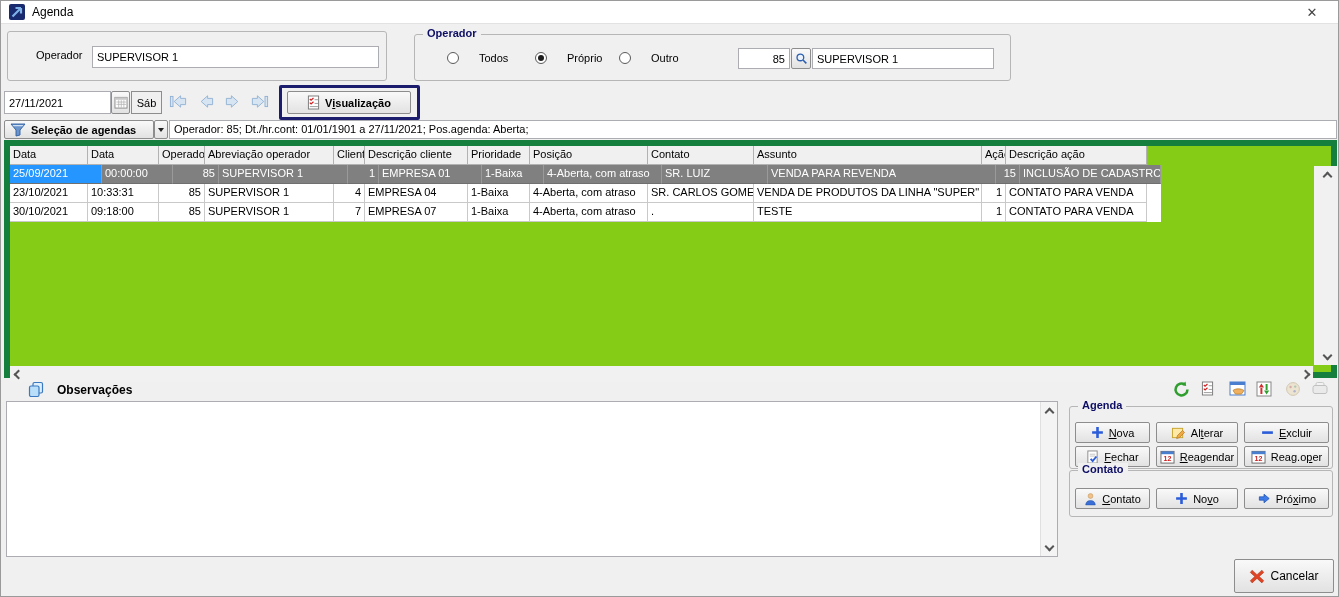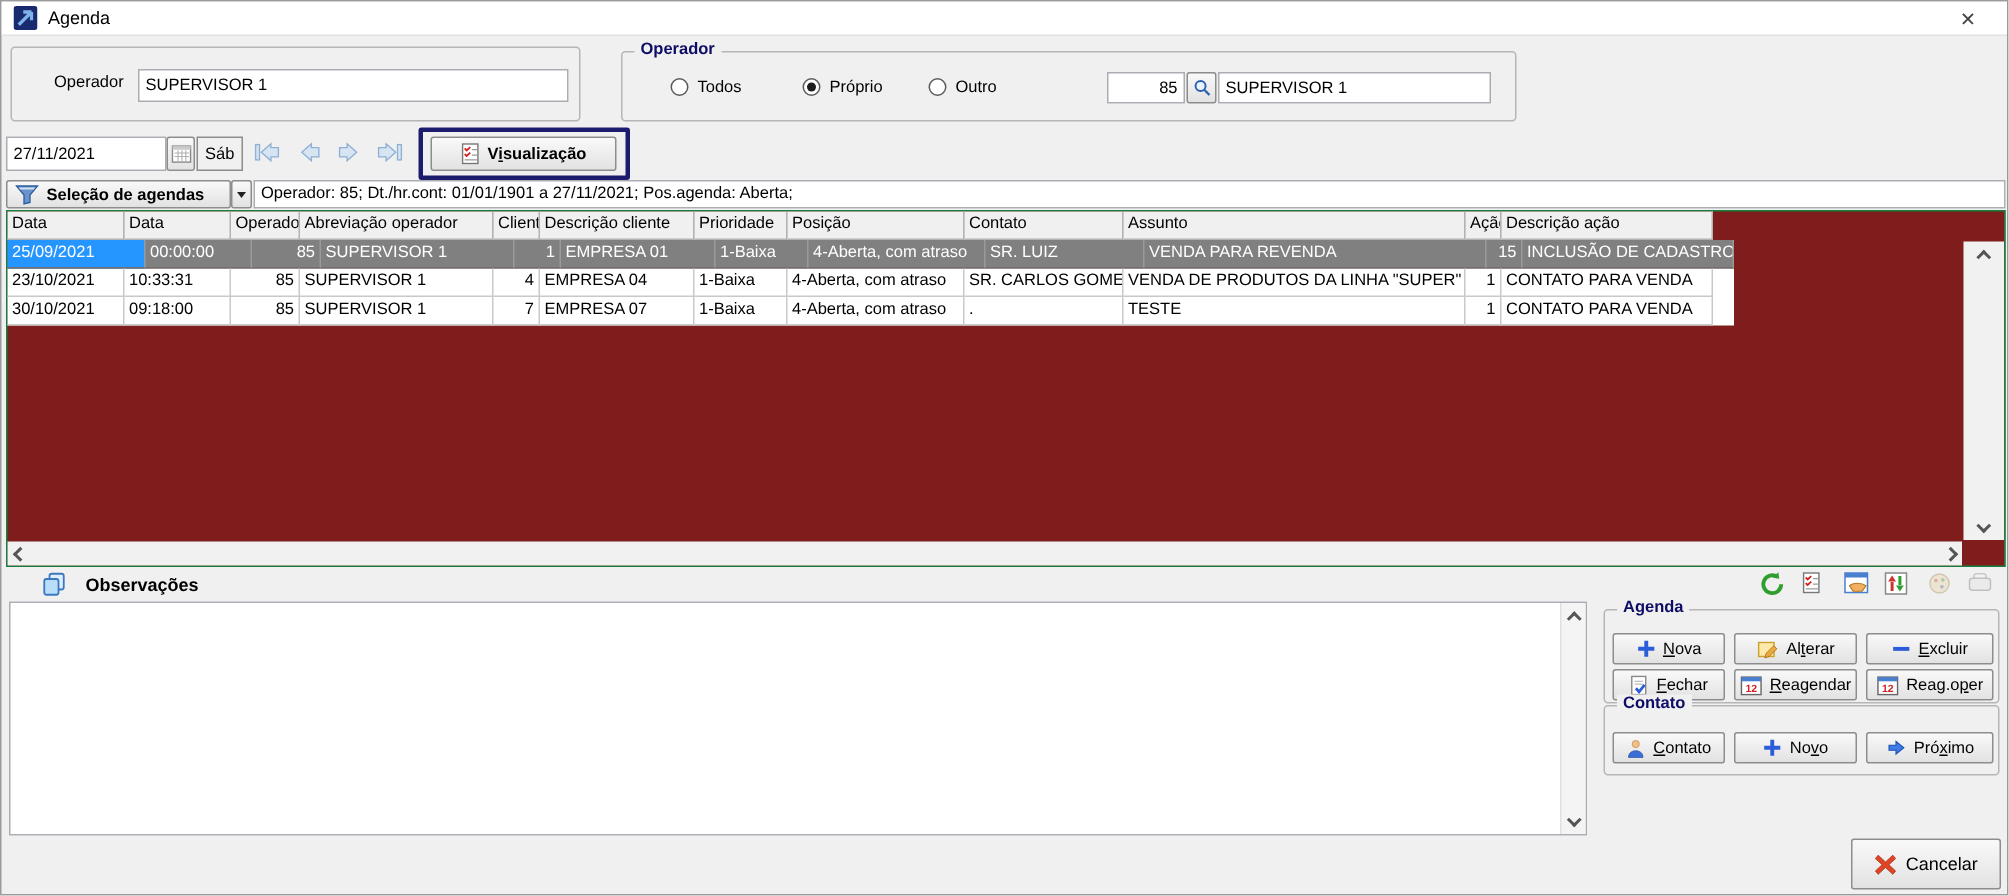--- a/index.html
+++ b/index.html
@@ -30,27 +30,27 @@
 
   
   .btn { background:linear-gradient(#f9f9f9,#e2e2e2); border:1px solid #8d8d8d; border-radius:2px;
          display:flex; align-items:center; justify-content:center; gap:5px;
          font-family:"Liberation Sans",sans-serif; font-size:11px; color:#000; cursor:pointer; }
   .btn u { text-decoration:underline; }
   .btn .ic { display:flex; align-items:center; }
   .tool-ic { display:flex; align-items:center; justify-content:center; cursor:pointer; }
 
   
-  .radio-item { display:flex; align-items:center; gap:6px; cursor:pointer; position:absolute; top:17px; }
+  .radio-item { display:flex; align-items:center; gap:20px; cursor:pointer; position:absolute; top:17px; }
   .radio-circle { width:12px; height:12px; border:1px solid #5a5a5a; border-radius:50%; background:#fff; }
   .radio-circle.sel::after { content:''; display:block; width:6px; height:6px; margin:2px; border-radius:50%; background:#1d1d1d; }
 
   
   .grid-widget { position:absolute; left:3px; top:139px; width:1333px; height:238px;
-                 border:1px solid #15803d; background:#7f1d1d;text-decoration:underline; }
+                 border:6px solid #15803d; background:#84cc16;text-decoration:underline; }
   .grid-head { position:absolute; left:0; top:0; height:19px; display:flex; }
   .grid-head .th { background:#f0f0f0; border-right:1px solid #b2b2b2; border-bottom:1px solid #b2b2b2;
                    padding:2px 3px 0 3px; white-space:nowrap; overflow:hidden; font-size:11px; cursor:pointer; }
   .grid-rows { position:absolute; left:0; top:19px; }
   .grid-row { display:flex; height:19px; background:#fff; cursor:pointer; }
   .grid-row .td { border-right:1px solid #c9c9c9; border-bottom:1px solid #c9c9c9;
                   padding:2px 3px 0 3px; white-space:nowrap; overflow:hidden; font-size:11px; }
   .grid-row.selected { background:#808080; color:#fff; }
   .grid-row.selected .td { border-right-color:#9a9a9a; border-bottom-color:#6f6f6f; }
   .grid-row.selected .td.focus-cell { background:#2596ff; color:#fff; }

